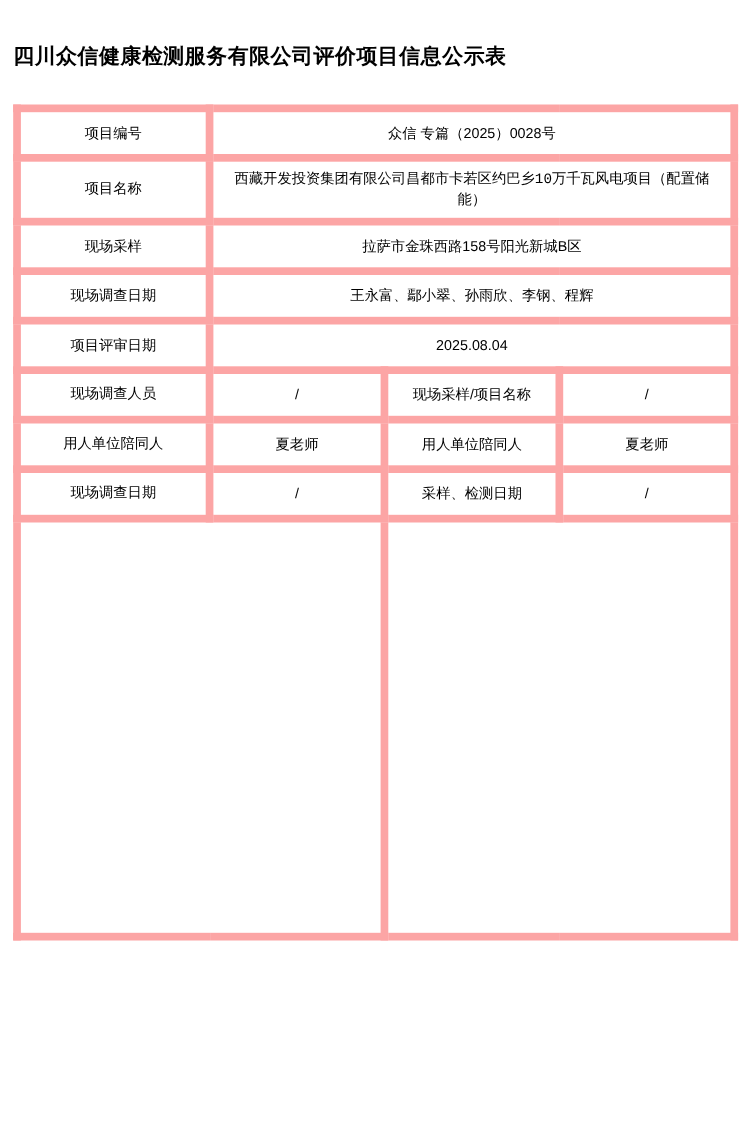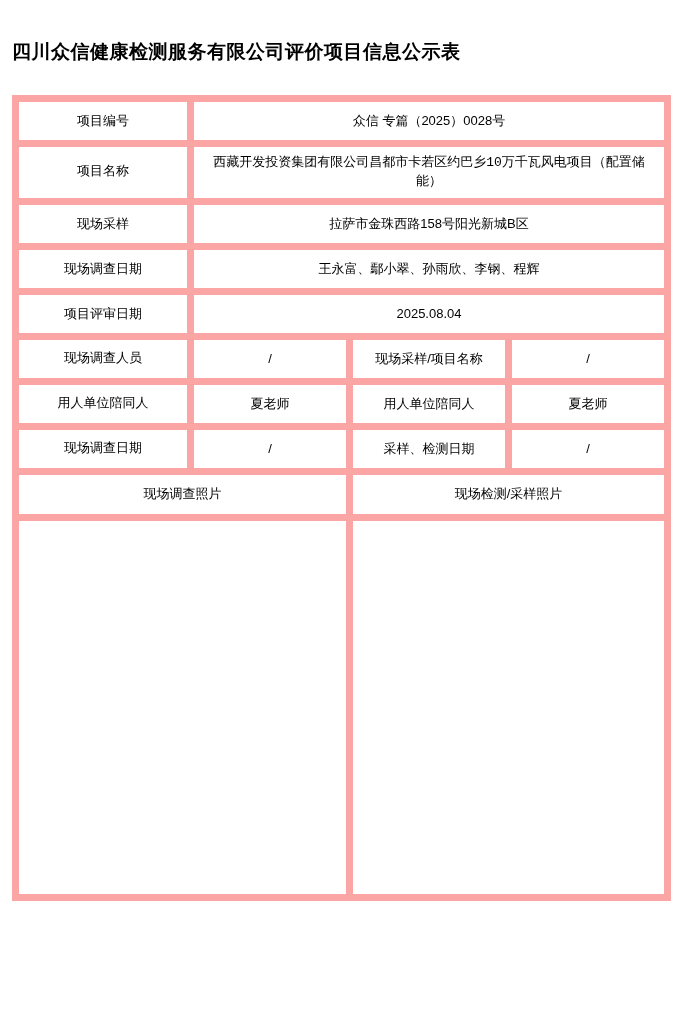--- a/index.html
+++ b/index.html
@@ -107,24 +107,20 @@
         <td class="q-label2">用人单位陪同人</td>
         <td class="q-val2">夏老师</td>
       </tr>
       <tr class="row-h-normal">
         <td class="q-label">现场调查日期</td>
         <td class="q-val">/</td>
         <td class="q-label2">采样、检测日期</td>
         <td class="q-val2">/</td>
       </tr>
 
-      <tr class="photo-header">
-        <td colspan="2">现场调查照片</td>
-        <td colspan="2">现场检测/采样照片</td>
-      </tr>
       <tr class="photo-body">
         <td colspan="2"></td>
         <td colspan="2"></td>
       </tr>
     </tbody>
   </table>
 
 </div>
 
 </body></html>

